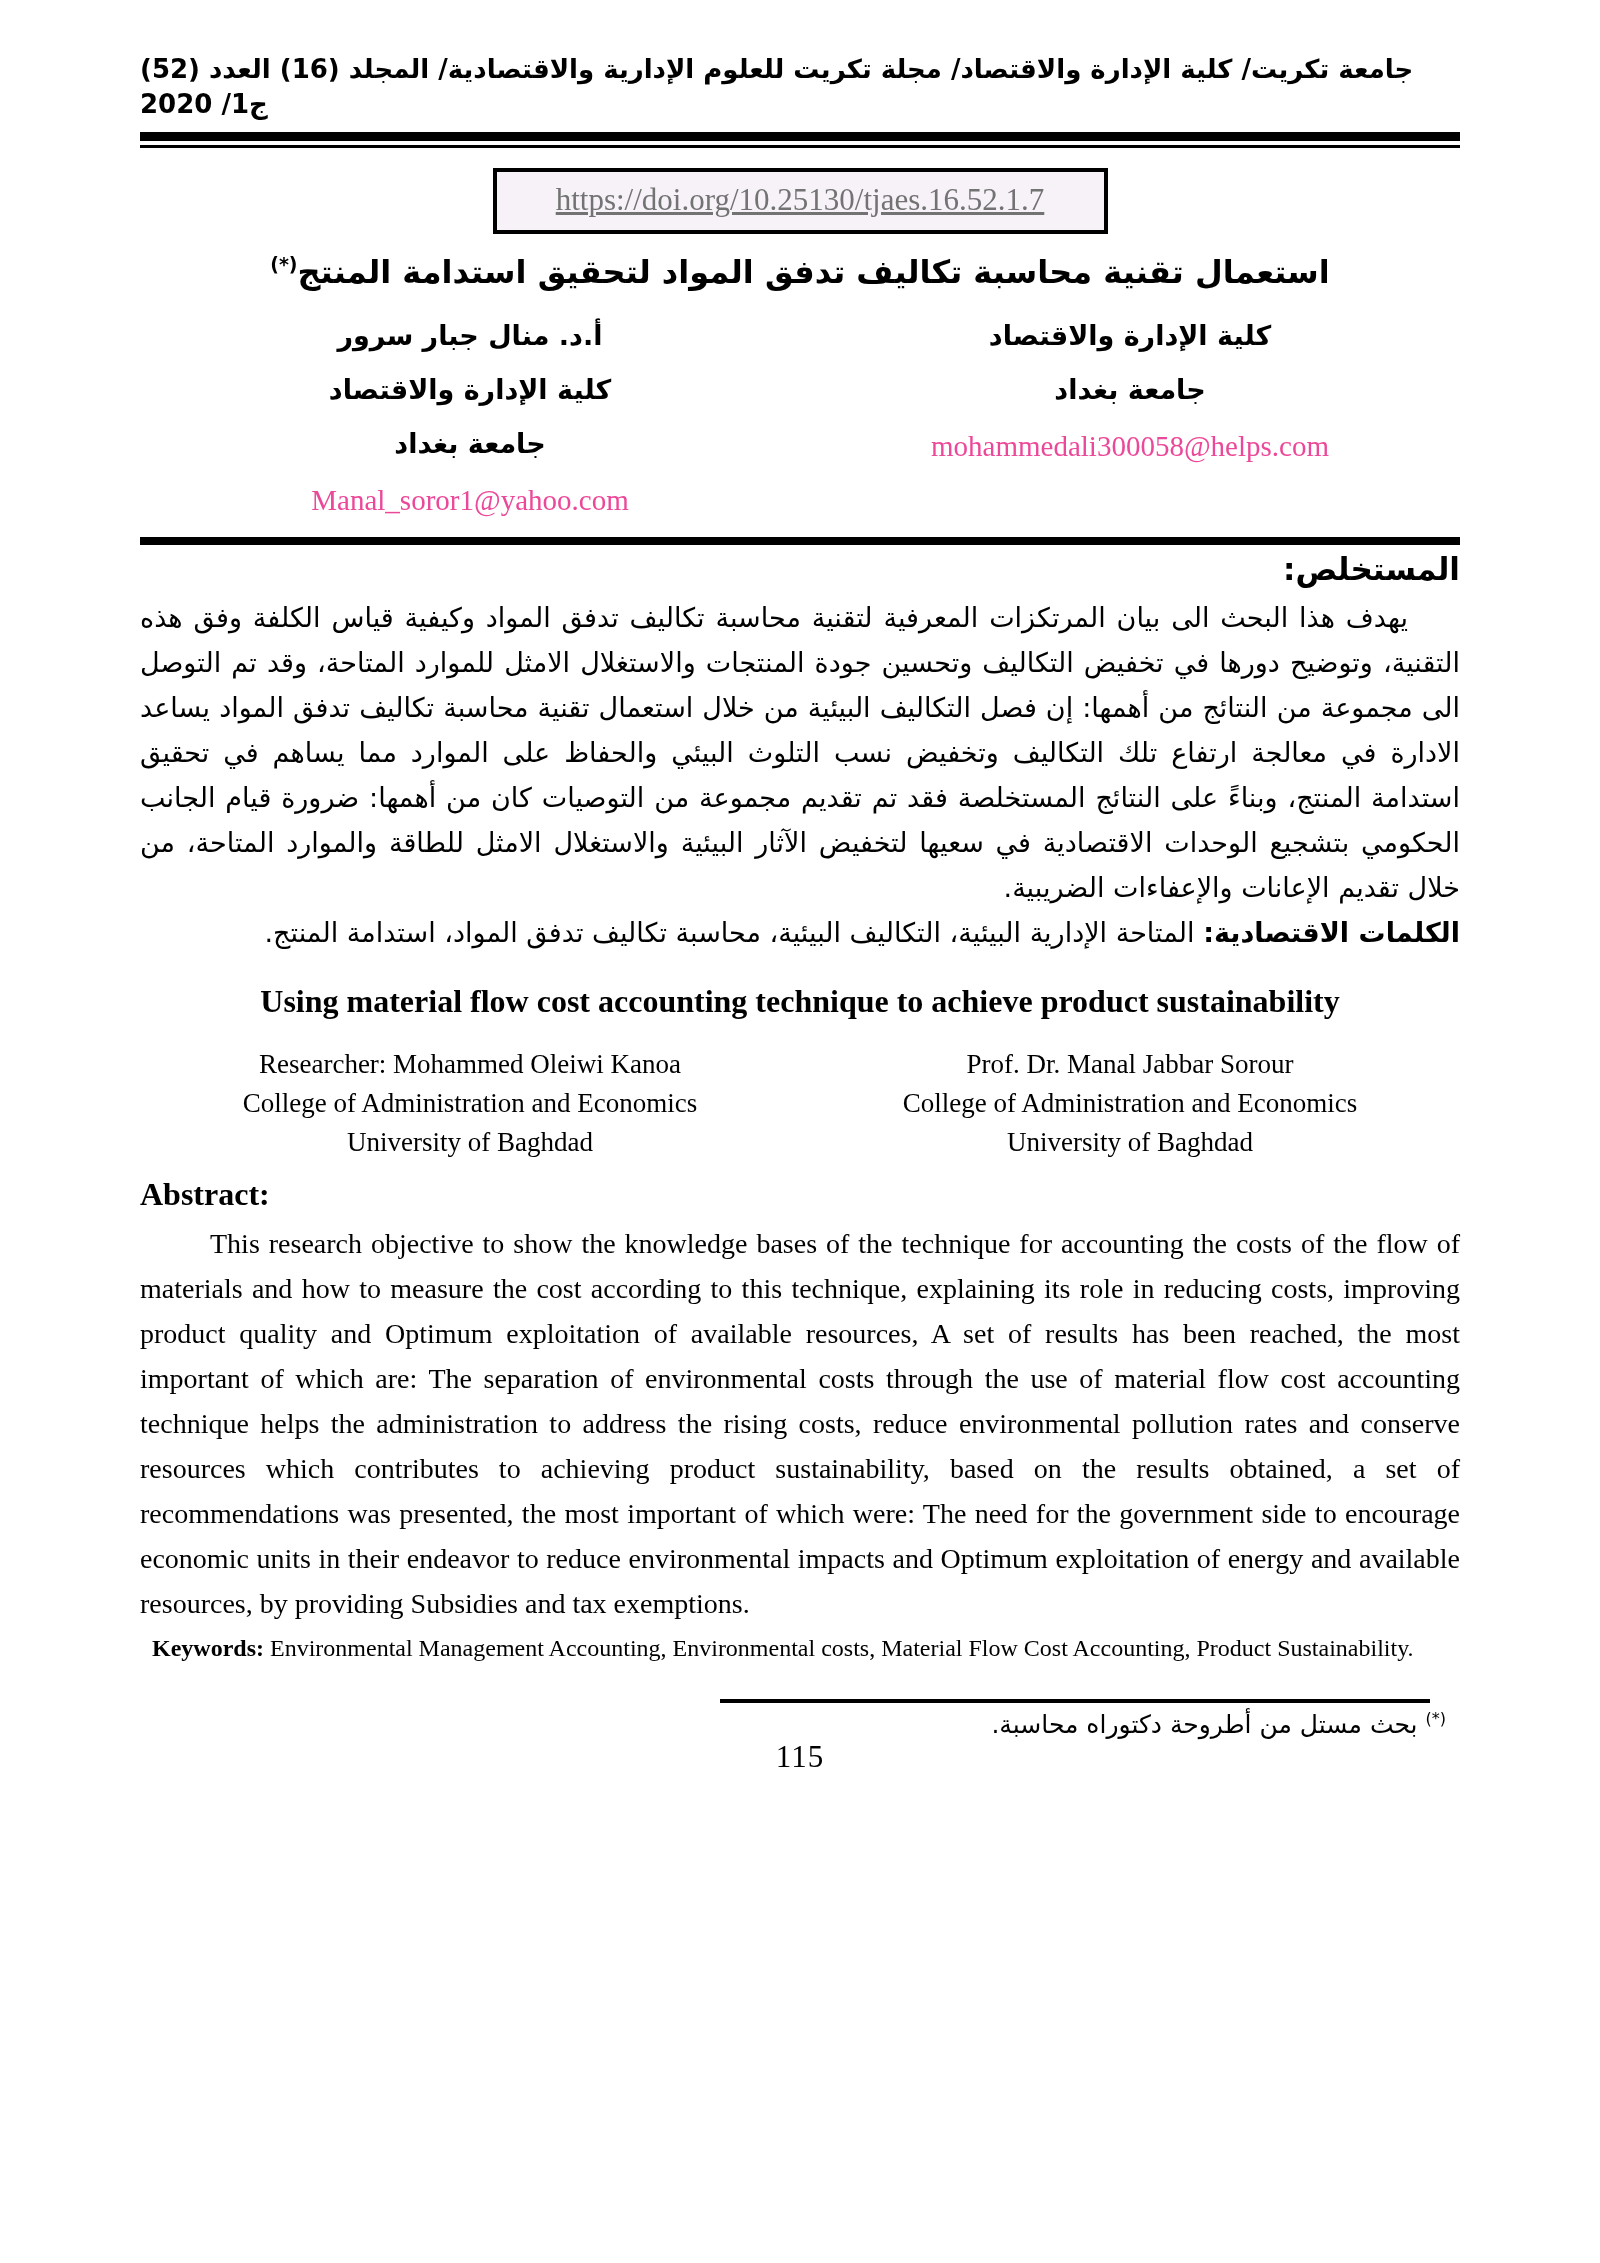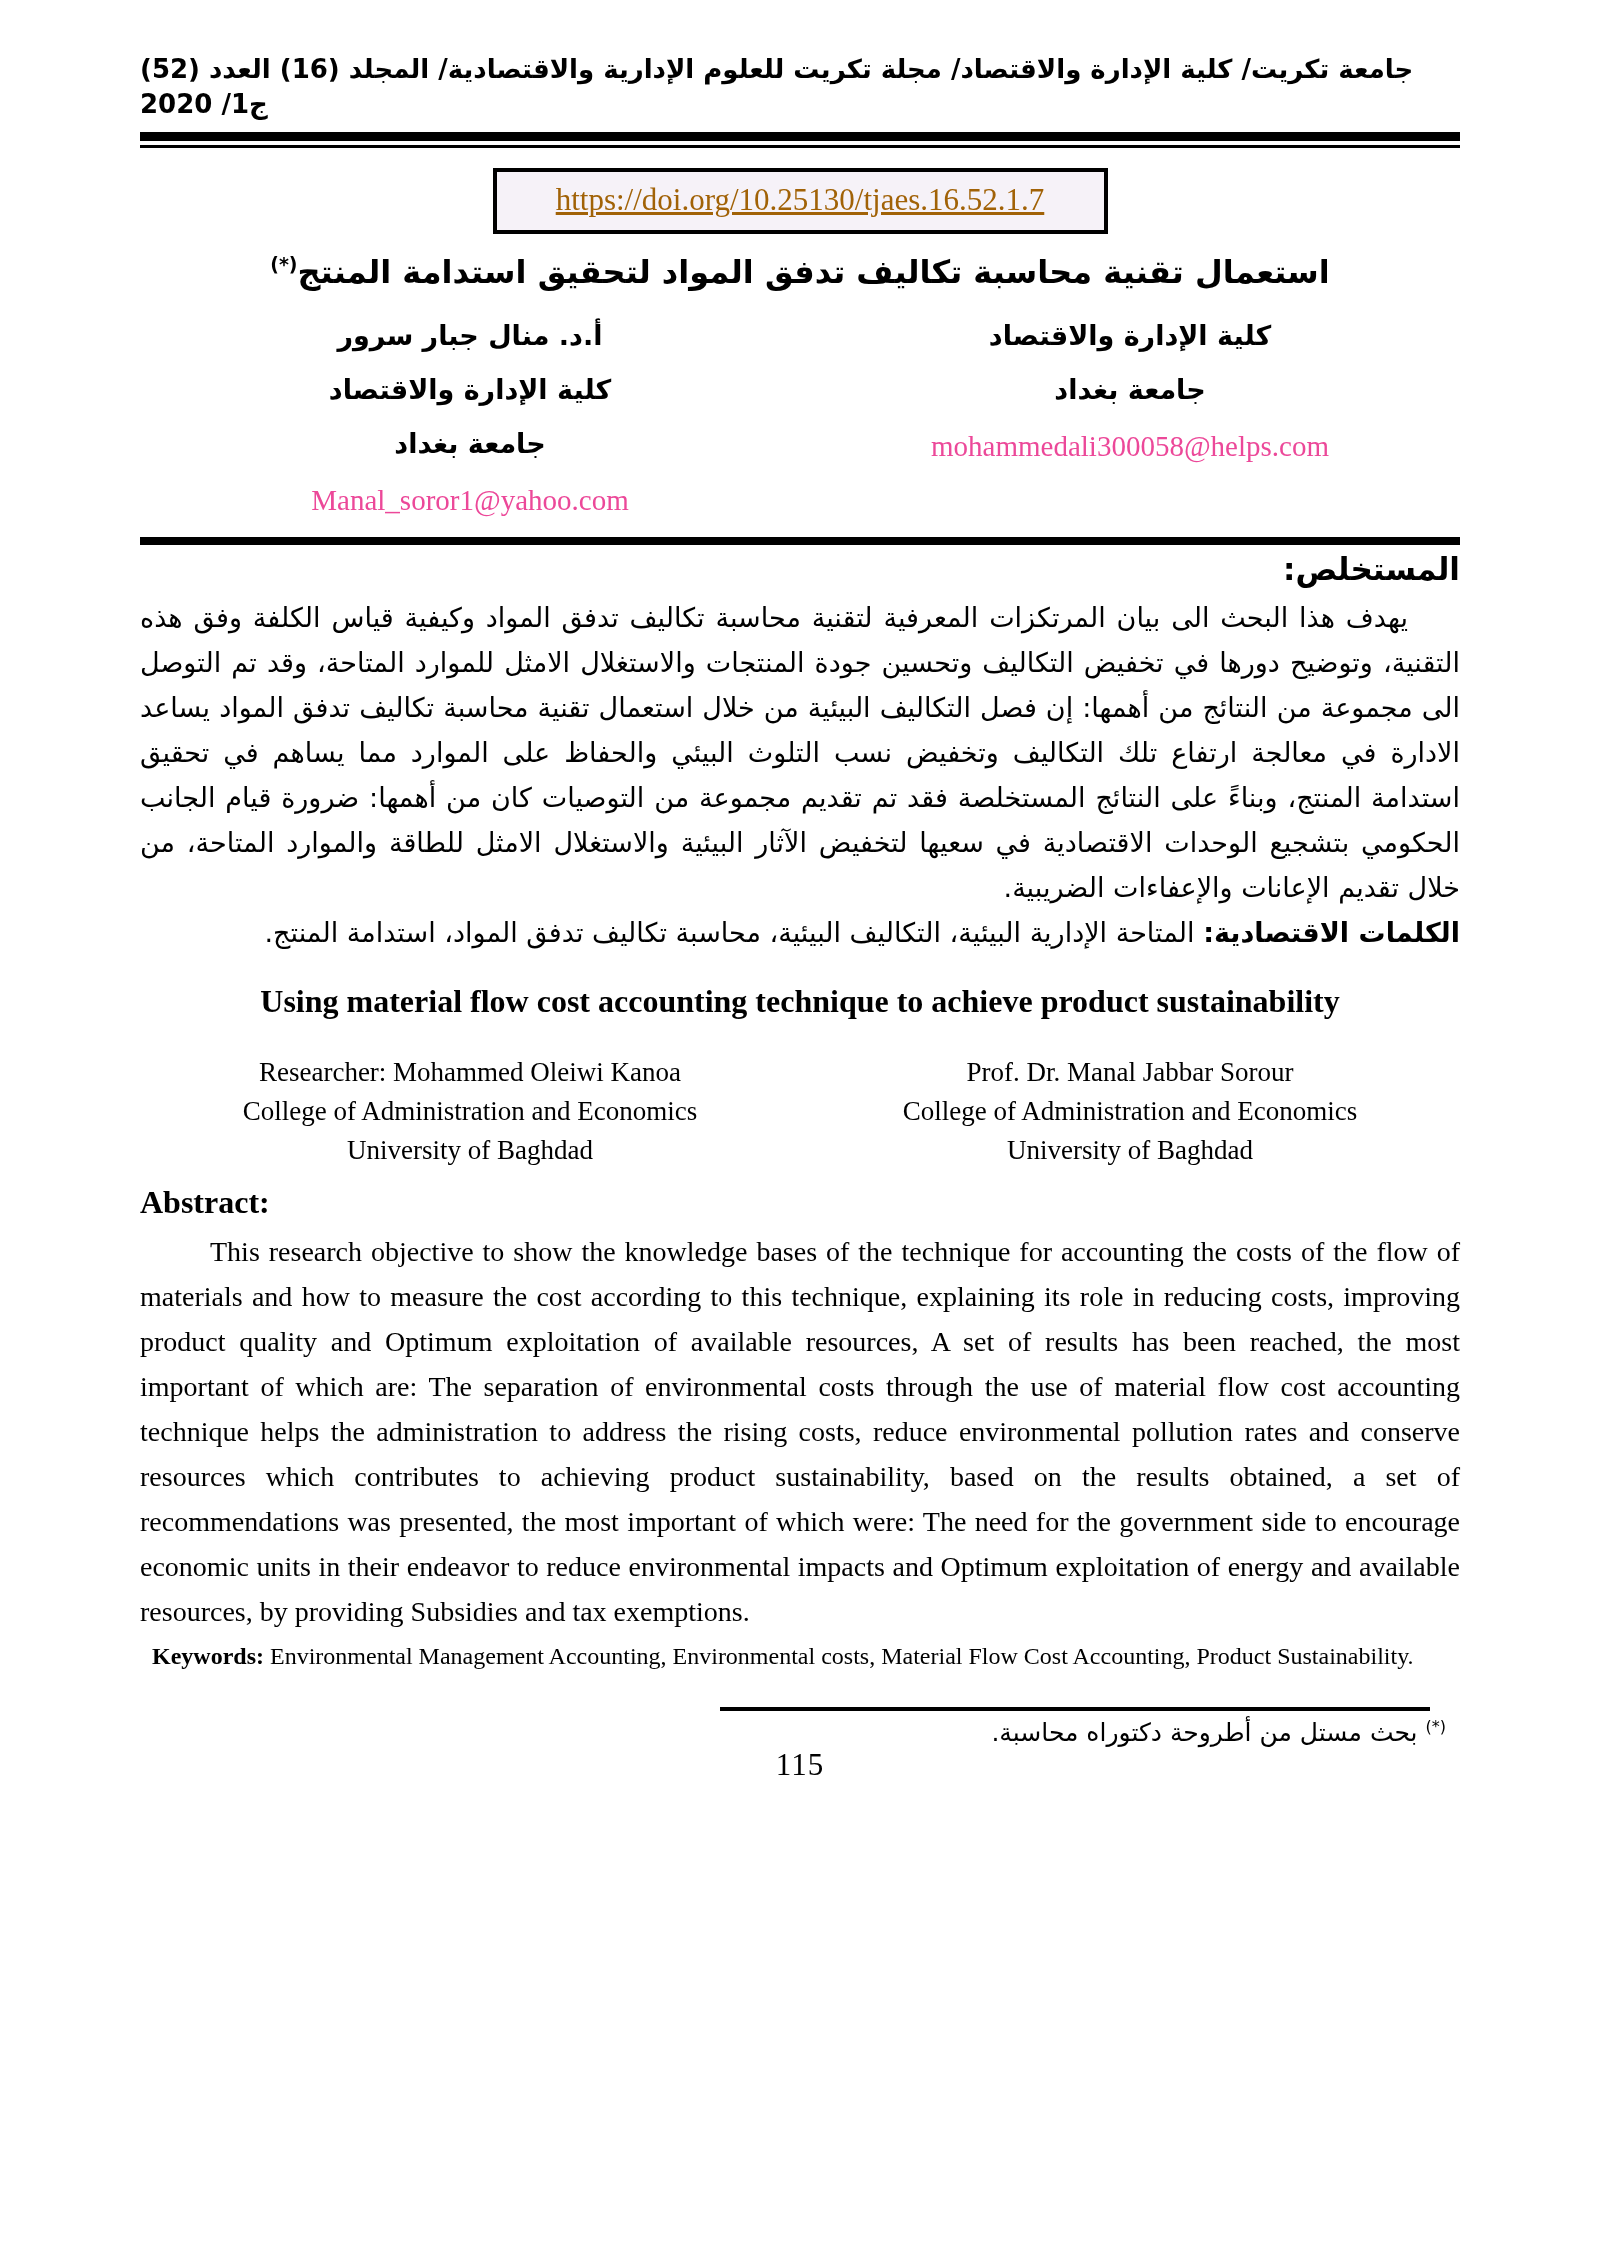--- a/index.html
+++ b/index.html
@@ -34,21 +34,21 @@
     width: 615px;
     margin: 20px auto 0 auto;
     border: 4px solid #000;
     background: #f6f2f8;
     text-align: center;
     padding: 10px 8px 12px 8px;
   }
   .doi-box a {
     font-family: "Liberation Serif", serif;
     font-size: 31px;
-    color: #a16207;
+    color: #737373;
     text-decoration: underline;
     cursor: pointer;
   }
   
   .ar-title {
     direction: rtl;
     text-align: center;
     font-family: "DejaVu Sans", sans-serif;
     font-weight: bold;
     font-size: 32px;
@@ -116,21 +116,21 @@
   .en-title {
     text-align: center;
     font-weight: bold;
     font-size: 32px;
     line-height: 1.55;
     margin-top: 22px;
     padding: 0 60px;
   }
   .en-authors-row {
     display: flex;
-    margin-top: 26px;
+    margin-top: 18px;
   }
   .en-author-col {
     flex: 1 1 50%;
     text-align: center;
     font-size: 27px;
     line-height: 1.45;
   }
   .en-abstract-heading {
     font-weight: bold;
     font-size: 32px;

